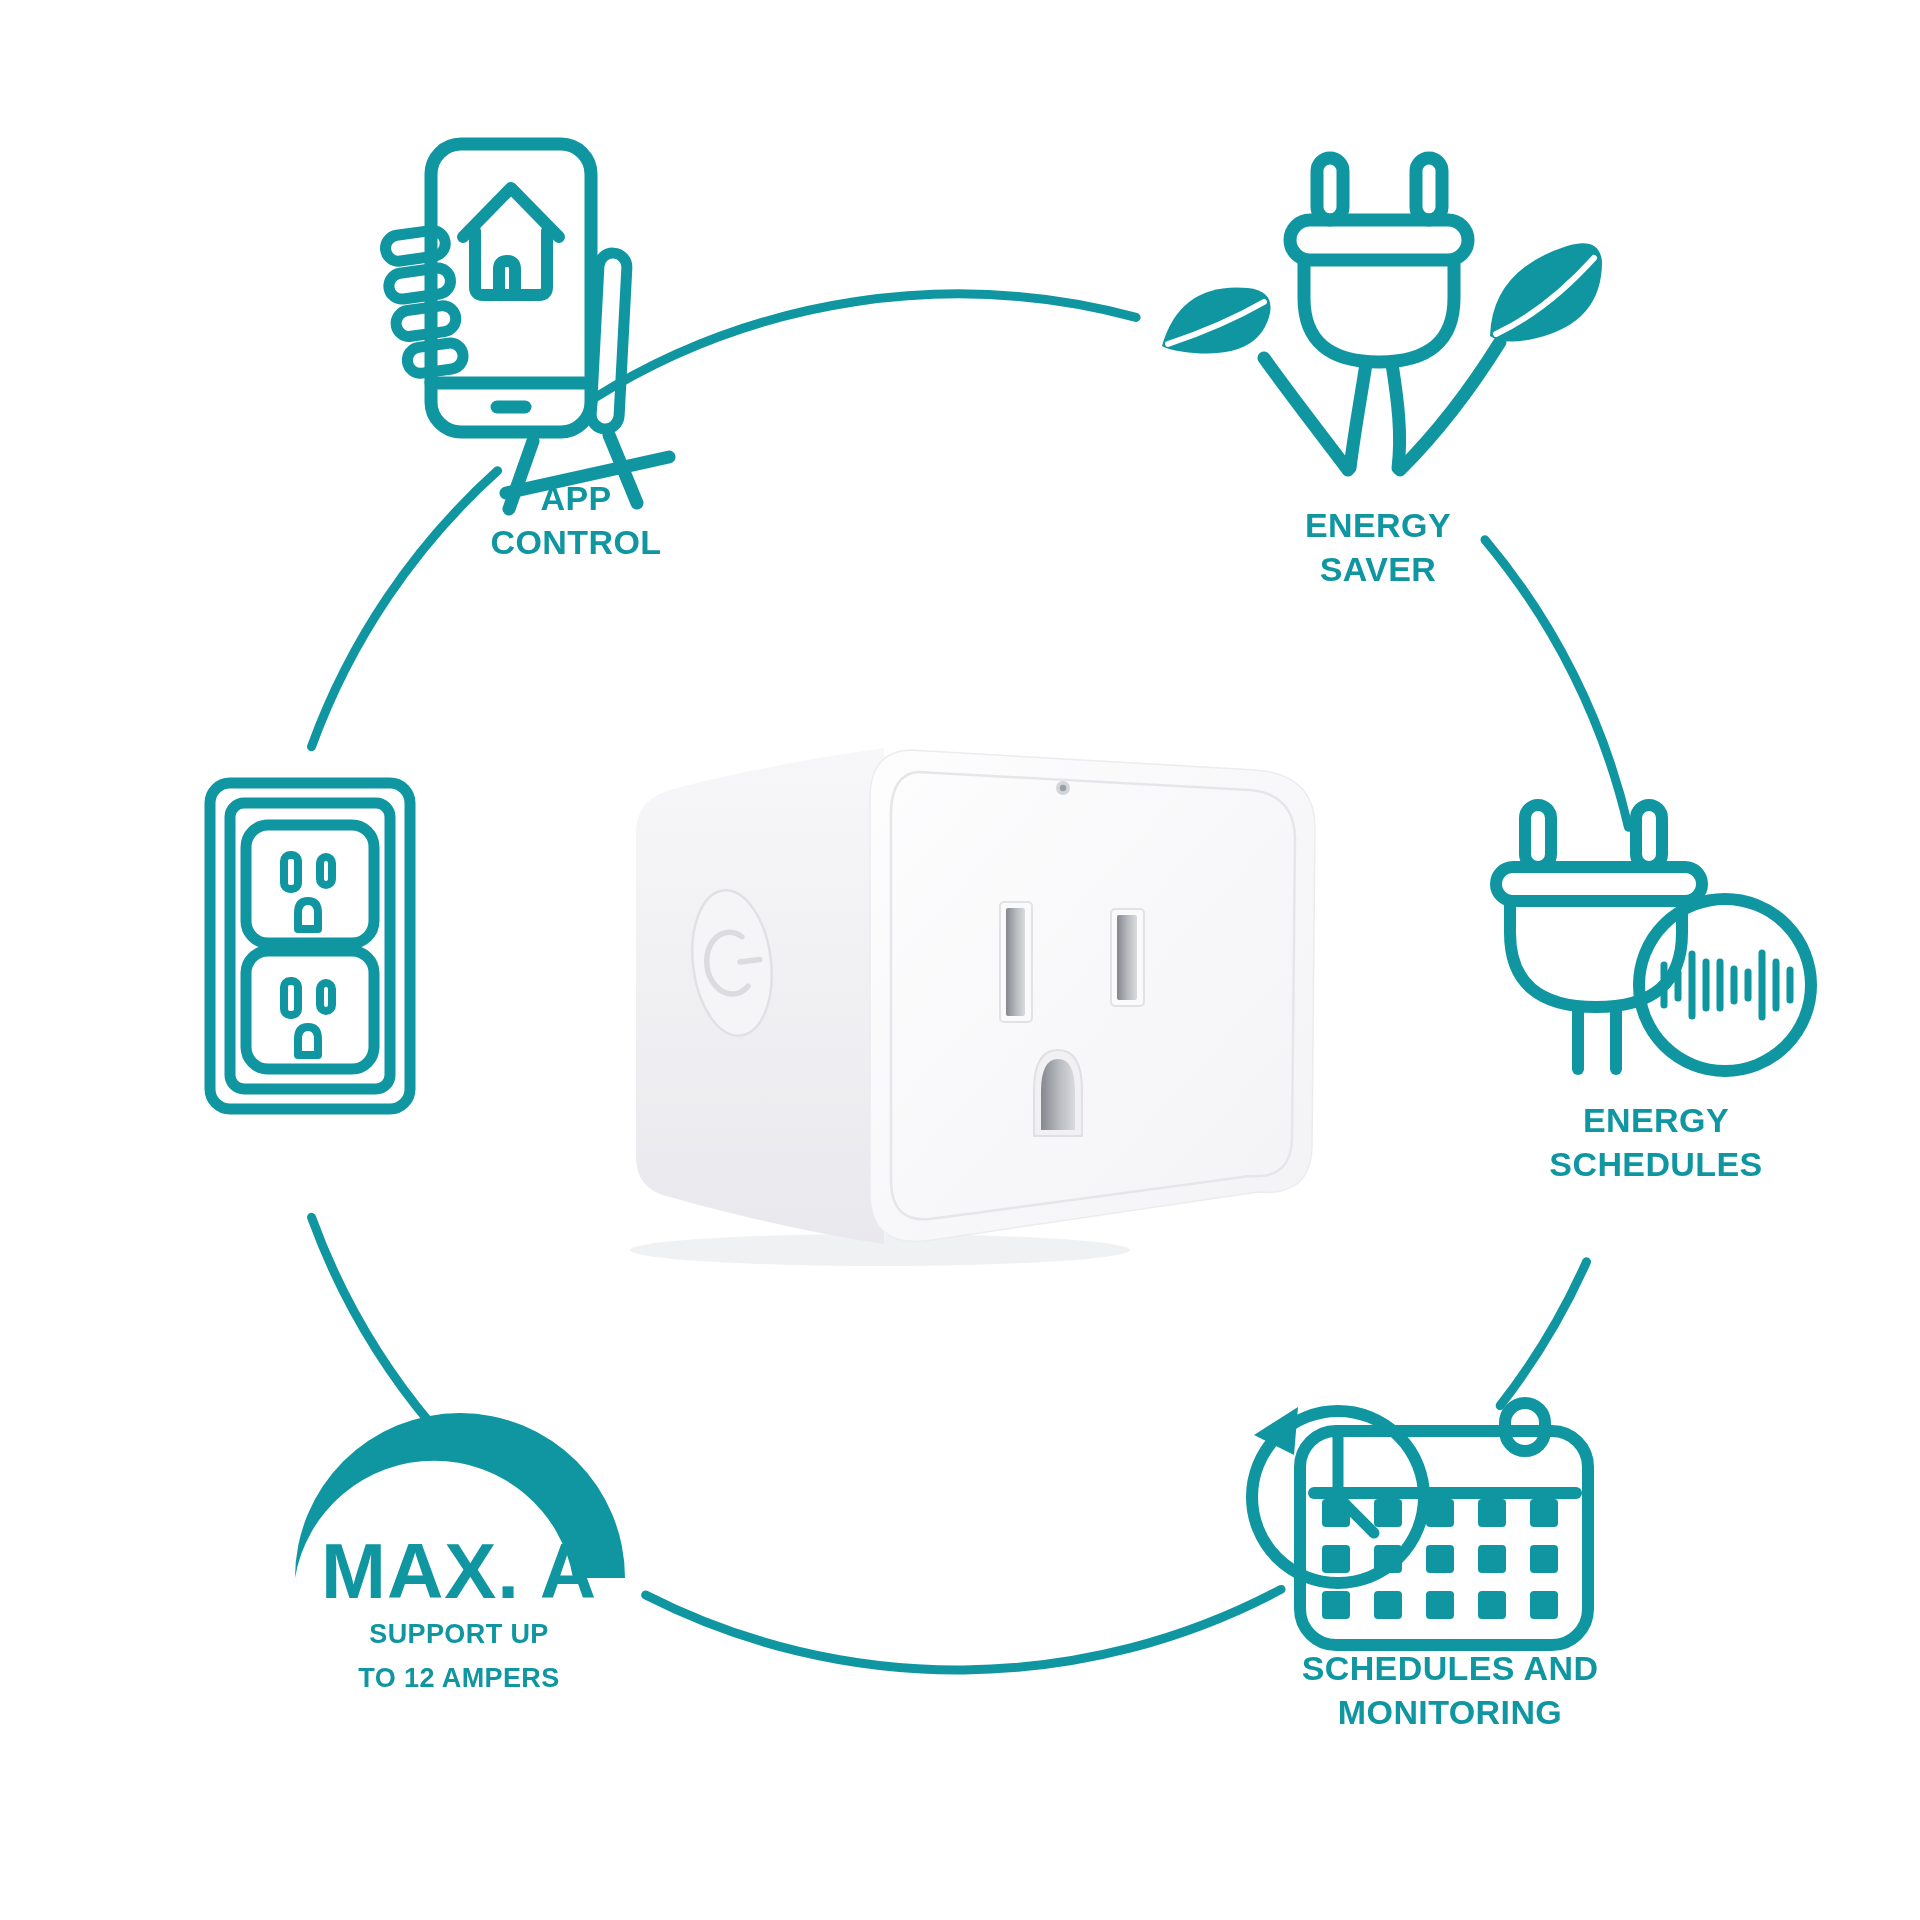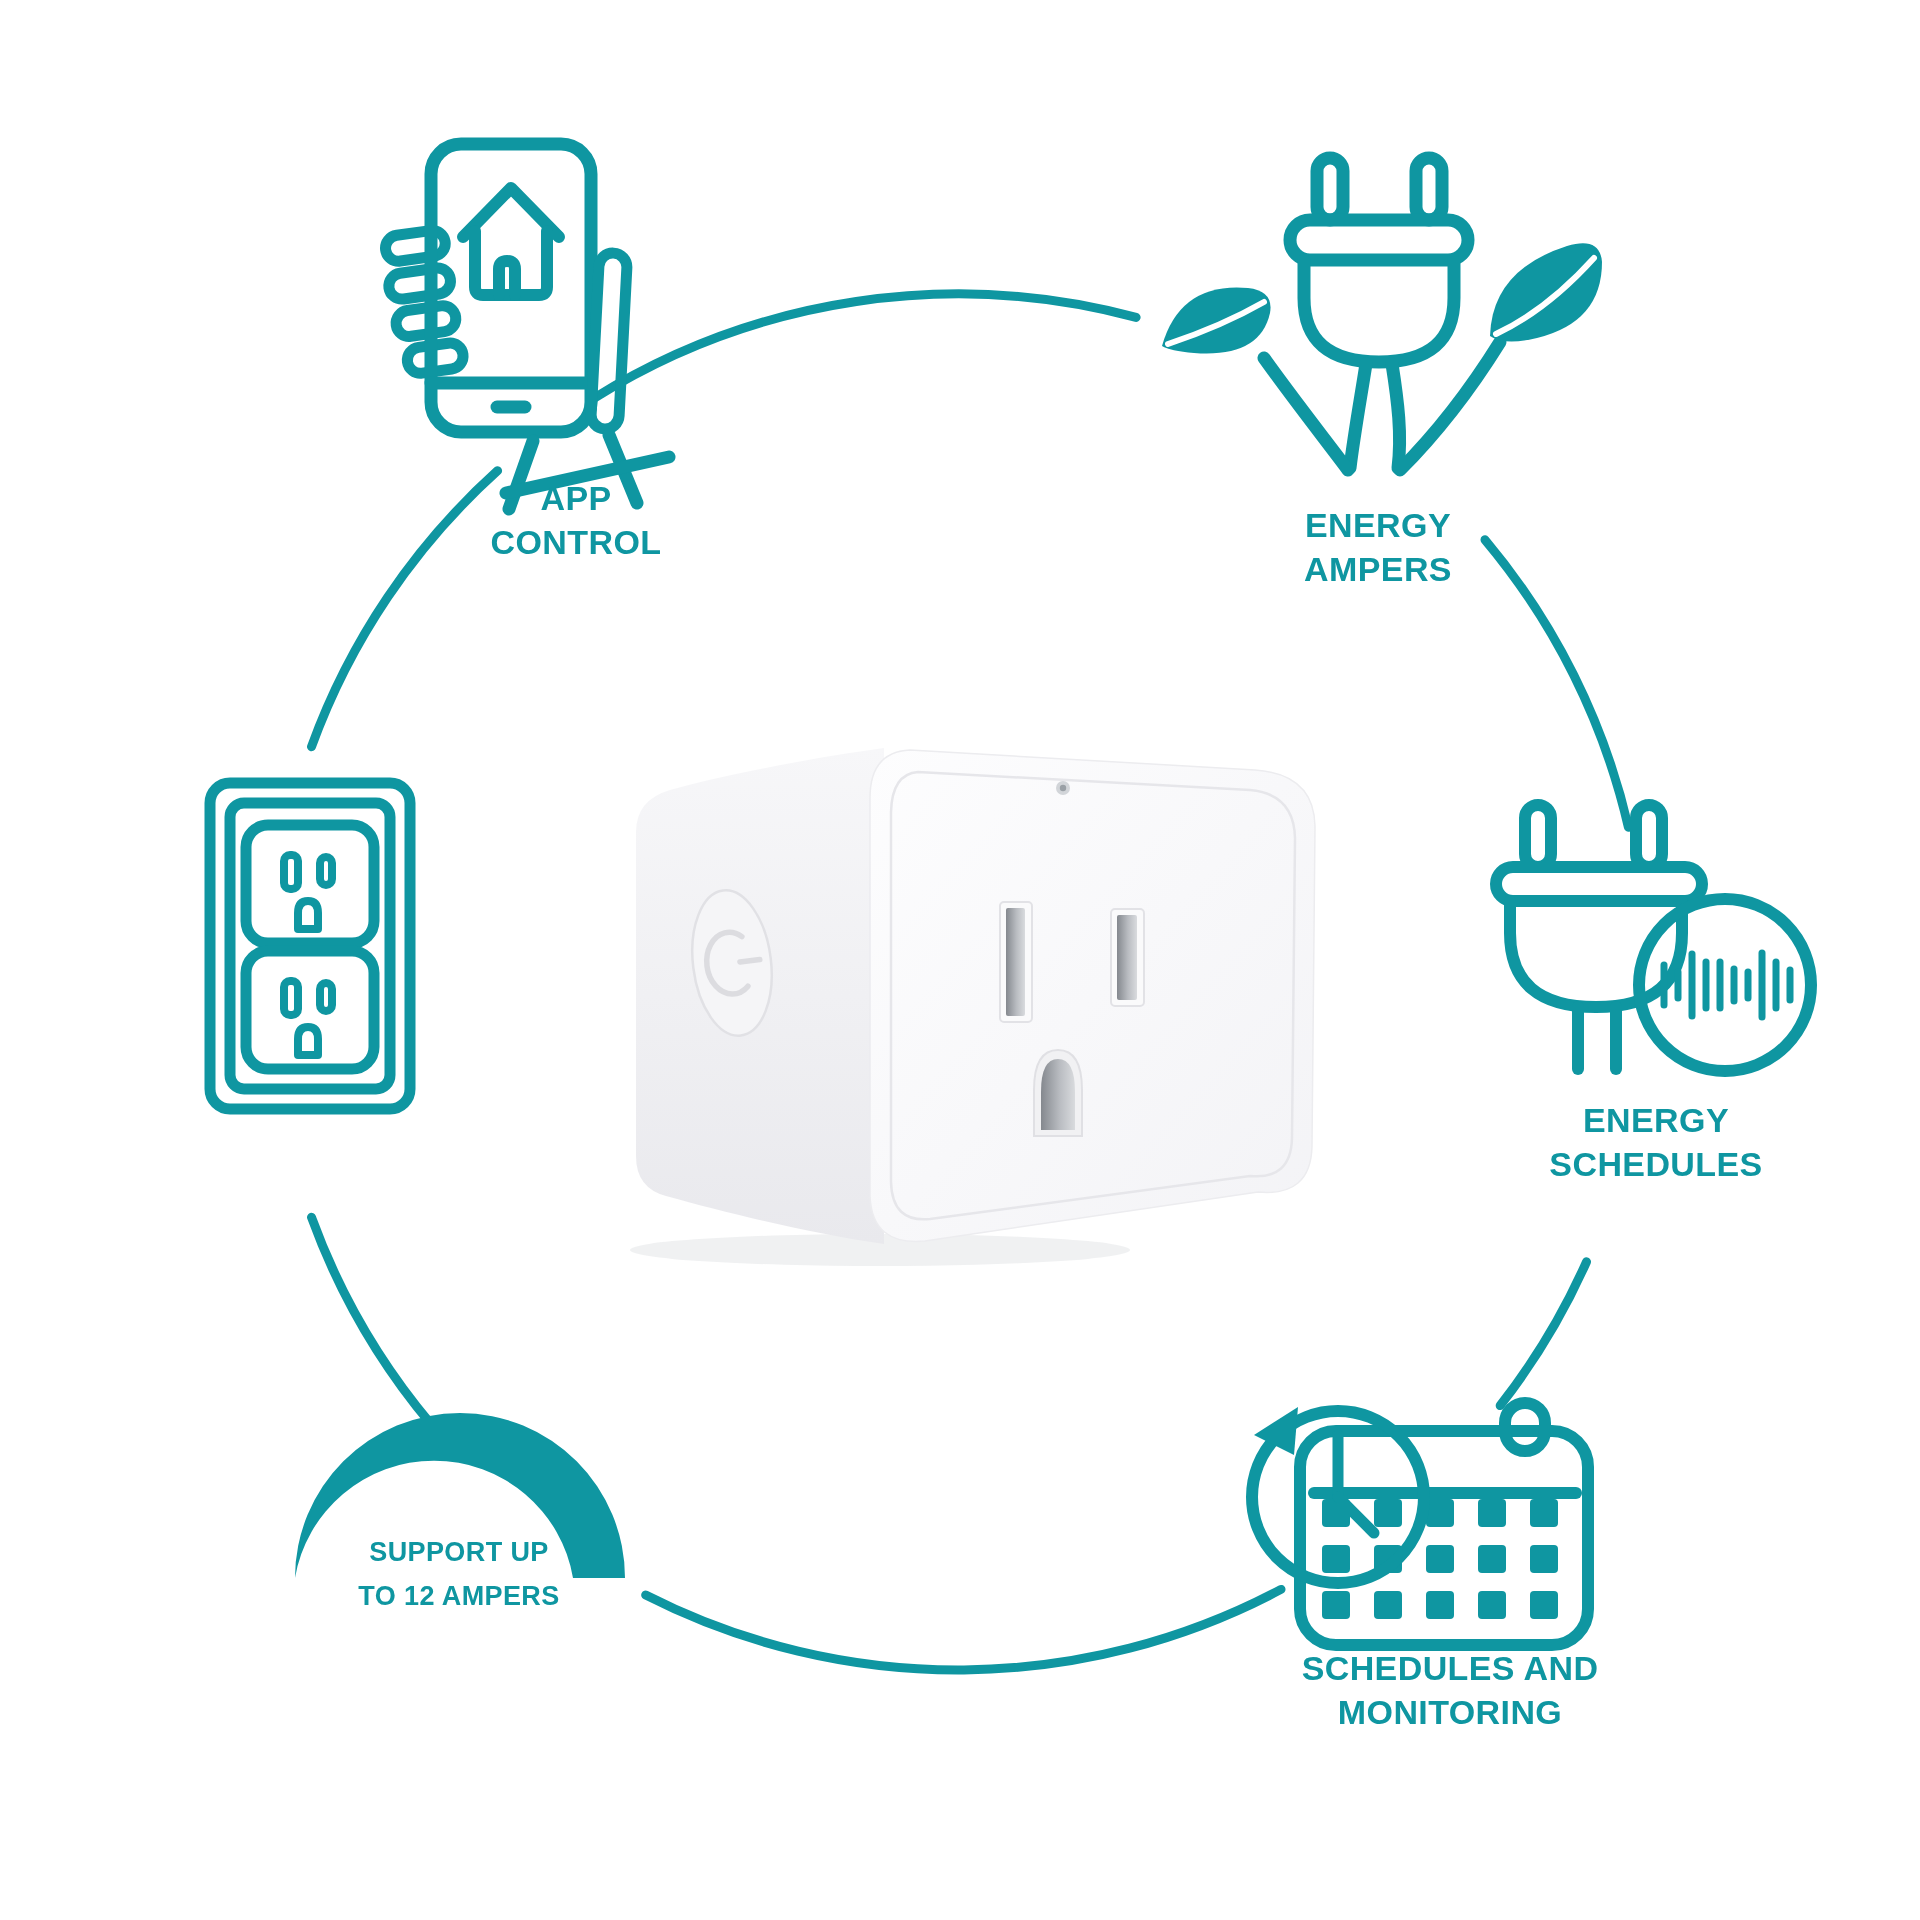--- a/index.html
+++ b/index.html
@@ -218,32 +218,33 @@
     </g>
   </svg>
 
   <div class="feature-label" style="left:576px; top:476px;">
     <div>APP</div>
     <div>CONTROL</div>
   </div>
 
   <div class="feature-label" style="left:1378px; top:503px;">
     <div>ENERGY</div>
-    <div>AMPERS</div>
+    <div>SAVER</div>
   </div>
 
 
   <div class="feature-label" style="left:1656px; top:1098px;">
     <div>ENERGY</div>
     <div>SCHEDULES</div>
   </div>
 
   <div class="feature-label" style="left:1450px; top:1640px;margin-top:6px;">
     <div>SCHEDULES AND</div>
     <div>MONITORING</div>
   </div>
 
   <div class="gauge-text" style="left:459px; top:1530px;">
+    <div class="gauge-headline">MAX. A</div>
     <div class="gauge-sub">SUPPORT UP</div>
     <div class="gauge-sub">TO 12 AMPERS</div>
   </div>
 
 </div>
 
 </body></html>

